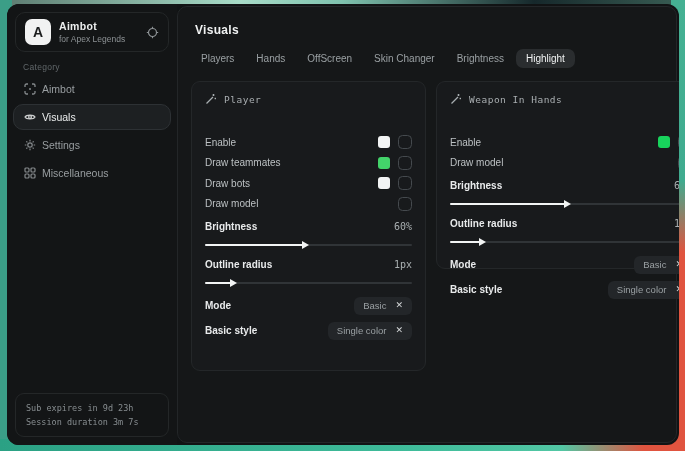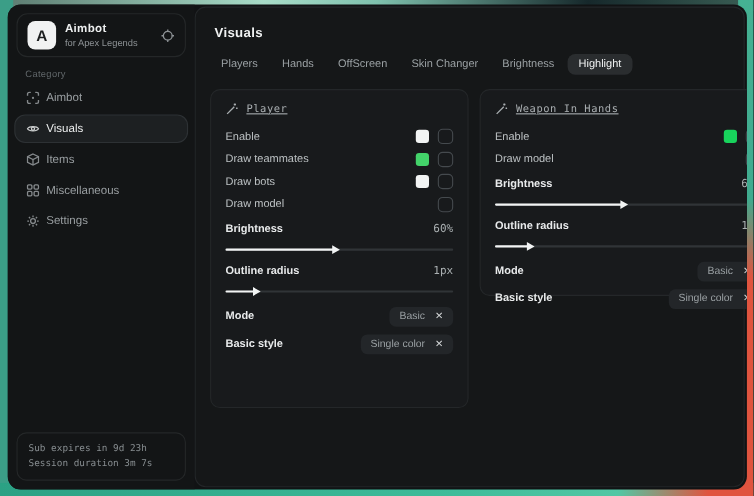--- a/index.html
+++ b/index.html
@@ -58,21 +58,21 @@
   .tab.active { background:#2a2d2f; color:#f0f2f2; }
 
   
   .panel { position:absolute; background:#18
 1a1c; background:#181a1c; border:1px solid #242729; border-radius:9px; padding:11px 13px; }
   .panel-left  { left:13px;  top:74px; width:235px; height:290px; }
   .panel-right { left:258px; top:74px; width:270px; height:188px; }
 
   .panel-header { display:flex; align-items:center; gap:7px; color:#a9aeb1;
     font-family:"DejaVu Sans Mono", monospace; font-size:9.5px; letter-spacing:.5px;
-    margin-bottom:9px;text-decoration:underline; }
+    margin-bottom:27px; }
   .panel-header .panel-icon { color:#a9aeb1; display:flex; }
 
   .row { display:flex; align-items:center; justify-content:space-between; height:20.5px; }
   .row-label { font-size:10px; color:#bcc1c3; }
   .row-label.strong { color:#e8eaeb; font-weight:bold; }
   .controls { display:flex; align-items:center; gap:8px; }
   .swatch { width:12px; height:12px; border-radius:3px; cursor:pointer; }
   .checkbox { width:14px; height:14px; border:1.5px solid #454a4e; border-radius:4.5px;
     background:transparent; cursor:pointer; }
   .row-value { font-size:10px; color:#aab0b2; font-family:"DejaVu Sans Mono", monospace; }
@@ -139,45 +139,36 @@
           <svg width="12" height="12" viewBox="0 0 12 12" fill="none" stroke="currentColor" stroke-width="1.2">
             <path d="M1 6C2.4 3.4 9.6 3.4 11 6C9.6 8.6 2.4 8.6 1 6Z"></path>
             <circle cx="6" cy="6" r="1.4"></circle>
           </svg>
         </span>
         <span>Visuals</span>
       </div>
       <div class="nav-item">
         <span class="nav-icon">
           <svg width="12" height="12" viewBox="0 0 12 12" fill="none" stroke="currentColor" stroke-width="1.2">
-            <path d="M6 1L11 3.5V8.5L6 11L1 8.5V3.5Z"></path>
-              <path d="M1 3.5L6 6L11 3.5M6 6V11"></path>
-          </svg>
-        </span>
-        <span>Items</span>
+            <circle cx="6" cy="6" r="2.2"></circle>
+            <path d="M6 0.8v1.6M6 9.6v1.6M0.8 6h1.6M9.6 6h1.6M2.3 2.3l1.1 1.1M8.6 8.6l1.1 1.1M9.7 2.3L8.6 3.4M3.4 8.6L2.3 9.7"></path>
+          </svg>
+        </span>
+        <span>Settings</span>
       </div>
       <div class="nav-item">
         <span class="nav-icon">
           <svg width="12" height="12" viewBox="0 0 12 12" fill="none" stroke="currentColor" stroke-width="1.2">
             <rect x="1" y="1" width="4" height="4" rx="1"></rect>
               <rect x="7" y="1" width="4" height="4" rx="1"></rect>
             <rect x="1" y="7" width="4" height="4" rx="1"></rect>
               <rect x="7" y="7" width="4" height="4" rx="1"></rect>
           </svg>
         </span>
         <span>Miscellaneous</span>
-      </div>
-      <div class="nav-item">
-        <span class="nav-icon">
-          <svg width="12" height="12" viewBox="0 0 12 12" fill="none" stroke="currentColor" stroke-width="1.2">
-            <circle cx="6" cy="6" r="2.2"></circle>
-            <path d="M6 0.8v1.6M6 9.6v1.6M0.8 6h1.6M9.6 6h1.6M2.3 2.3l1.1 1.1M8.6 8.6l1.1 1.1M9.7 2.3L8.6 3.4M3.4 8.6L2.3 9.7"></path>
-          </svg>
-        </span>
-        <span>Settings</span>
       </div>
     </div>
 
     <div class="sidebar-footer">
       <div>Sub expires in 9d 23h</div>
       <div>Session duration 3m 7s</div>
     </div>
   </div>
 
   <div class="main">

